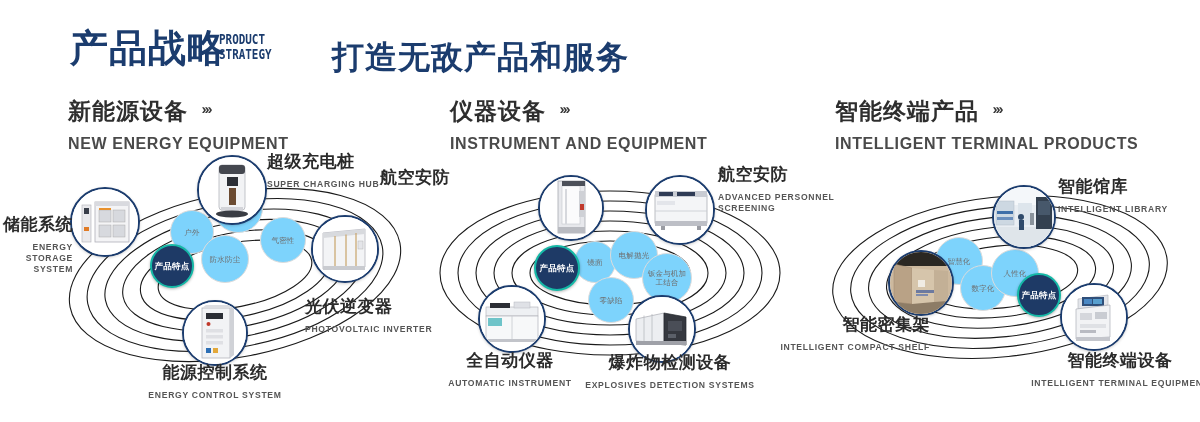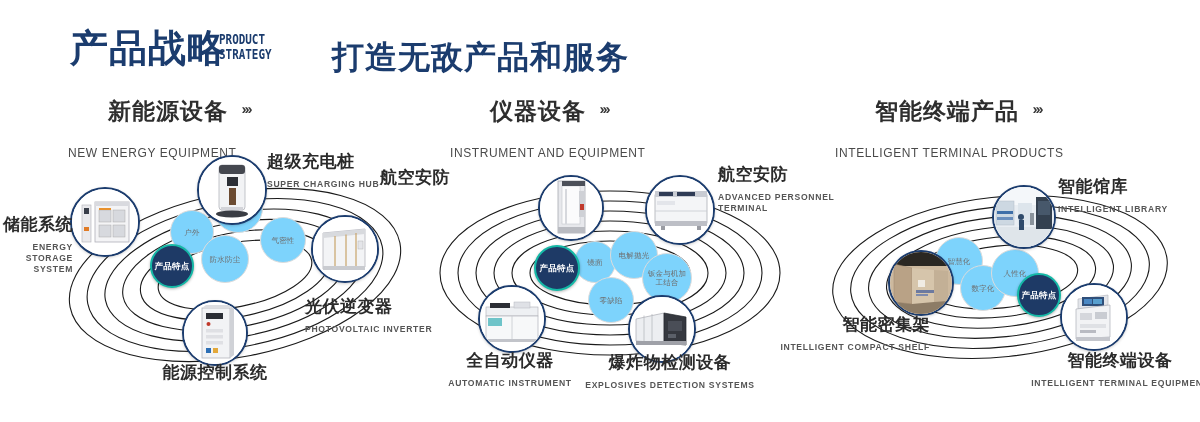--- a/index.html
+++ b/index.html
@@ -14,25 +14,25 @@
             color:#1b3c6e;line-height:15px;letter-spacing:0px;
             font-family:"DejaVu Sans Mono","Liberation Mono",monospace;
             transform:scaleX(.78);transform-origin:left top;}
   .title-en span{display:block;}
   .subtitle{position:absolute;left:332px;top:36px;font-size:32px;font-weight:bold;
             color:#1b3c6e;letter-spacing:1px;}
 
   
   .sec-head{position:absolute;}
   .sec-cn{font-size:23px;font-weight:bold;color:#2e2e2e;letter-spacing:1px;
-          display:inline-block;vertical-align:middle;margin-left:40px;}
+          display:inline-block;vertical-align:middle;}
   .sec-arrows{display:inline-block;vertical-align:middle;margin-left:9px;
               font-size:15px;color:#3a3a3a;letter-spacing:-2px;font-weight:bold;
               position:relative;top:-3px;}
-  .sec-en{margin-top:19px;font-size:12px;font-weight:normal;color:#4a4a4a;
+  .sec-en{margin-top:8px;font-size:16px;font-weight:bold;color:#4a4a4a;
           letter-spacing:.6px;}
 
   
   .cluster{position:absolute;}
   .orbits{position:absolute;left:0;top:0;}
 
   
   .node{position:absolute;border-radius:50%;overflow:hidden;
         border:2.4px solid #1b3c6e;background:#fff;
         box-shadow:0 1px 3px rgba(0,0,0,.18);}
@@ -174,20 +174,21 @@
       <circle cx="24.5" cy="22" r="2" fill="#c0392b"></circle>
       <rect x="22" y="27" width="17" height="3.5" fill="#dfe0e4"></rect>
       <rect x="22" y="33" width="17" height="3.5" fill="#dfe0e4"></rect>
       <rect x="22" y="39" width="17" height="3.5" fill="#dfe0e4"></rect>
       <rect x="22" y="46" width="5" height="5" fill="#2d6fb5"></rect>
       <rect x="29" y="46" width="5" height="5" fill="#e3a83a"></rect>
     </svg>
   </div>
   <div class="lab center" style="left:30px;top:208px;width:260px;">
     <div class="cn">能源控制系统</div>
+    <div class="en">ENERGY CONTROL SYSTEM</div>
   </div>
 </div>
 
 <div class="cluster" style="left:430px;top:155px;width:360px;height:240px;">
 
   <svg class="orbits" width="360" height="240" viewBox="0 0 360 240">
     <g fill="none" stroke="#1a1a1a" stroke-width="1.1">
       <ellipse cx="180" cy="118" rx="170" ry="82"></ellipse>
       <ellipse cx="180" cy="118" rx="152" ry="72"></ellipse>
       <ellipse cx="180" cy="118" rx="134" ry="62"></ellipse>
@@ -228,21 +229,21 @@
       <rect x="30" y="15" width="18" height="4" fill="#2f3b55"></rect>
       <rect x="10" y="24" width="18" height="4" fill="#e3e5ea"></rect>
       <line x1="8" y1="34" x2="60" y2="34" stroke="#c8cad0" stroke-width=".8"></line>
       <rect x="8" y="44" width="52" height="5" fill="#bdbfc6"></rect>
       <rect x="14" y="49" width="4" height="4" fill="#9a9ca3"></rect>
       <rect x="50" y="49" width="4" height="4" fill="#9a9ca3"></rect>
     </svg>
   </div>
   <div class="lab" style="left:288px;top:10px;width:150px;">
     <div class="cn">航空安防</div>
-    <div class="en">ADVANCED PERSONNEL TERMINAL</div>
+    <div class="en">ADVANCED PERSONNEL SCREENING</div>
   </div>
 
   <div class="node" style="left:198px;top:140px;width:64px;height:64px;">
     <svg class="photo" viewBox="0 0 64 64">
       <rect x="0" y="0" width="64" height="64" fill="#ffffff"></rect>
       <polygon points="6,22 34,16 34,46 6,44" fill="#eceef1" stroke="#a9abb2" stroke-width=".7"></polygon>
       <line x1="14" y1="18.5" x2="14" y2="44.6" stroke="#b8bac0" stroke-width=".8"></line>
       <line x1="22" y1="17" x2="22" y2="45" stroke="#b8bac0" stroke-width=".8"></line>
       <polygon points="34,16 56,20 56,48 34,46" fill="#35383f" stroke="#23262b" stroke-width=".7"></polygon>
       <rect x="38" y="24" width="14" height="10" fill="#4a4e57"></rect>

